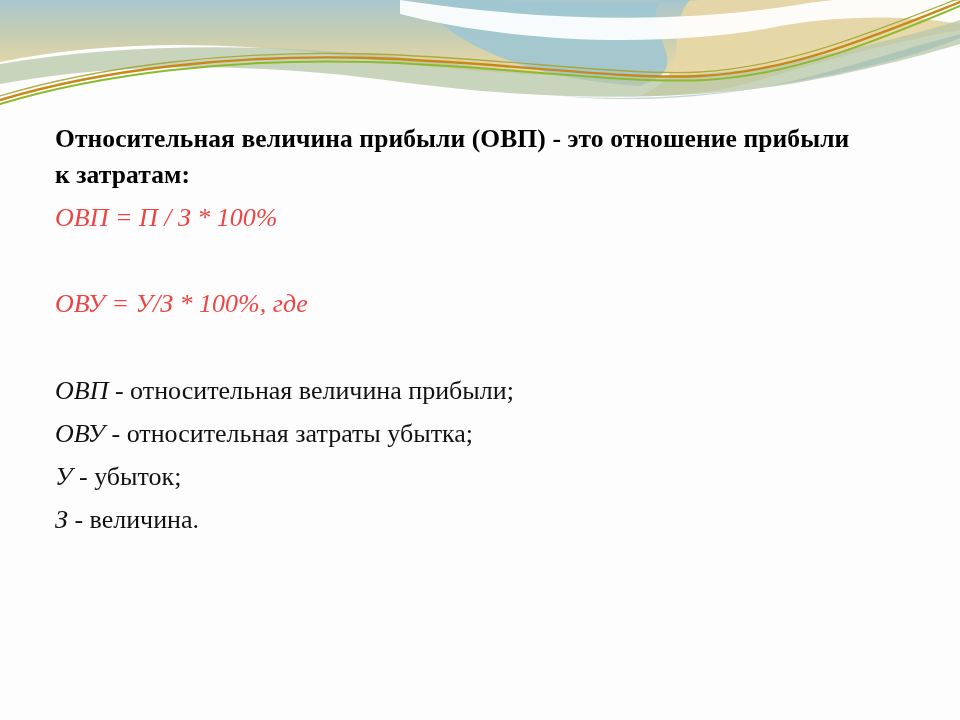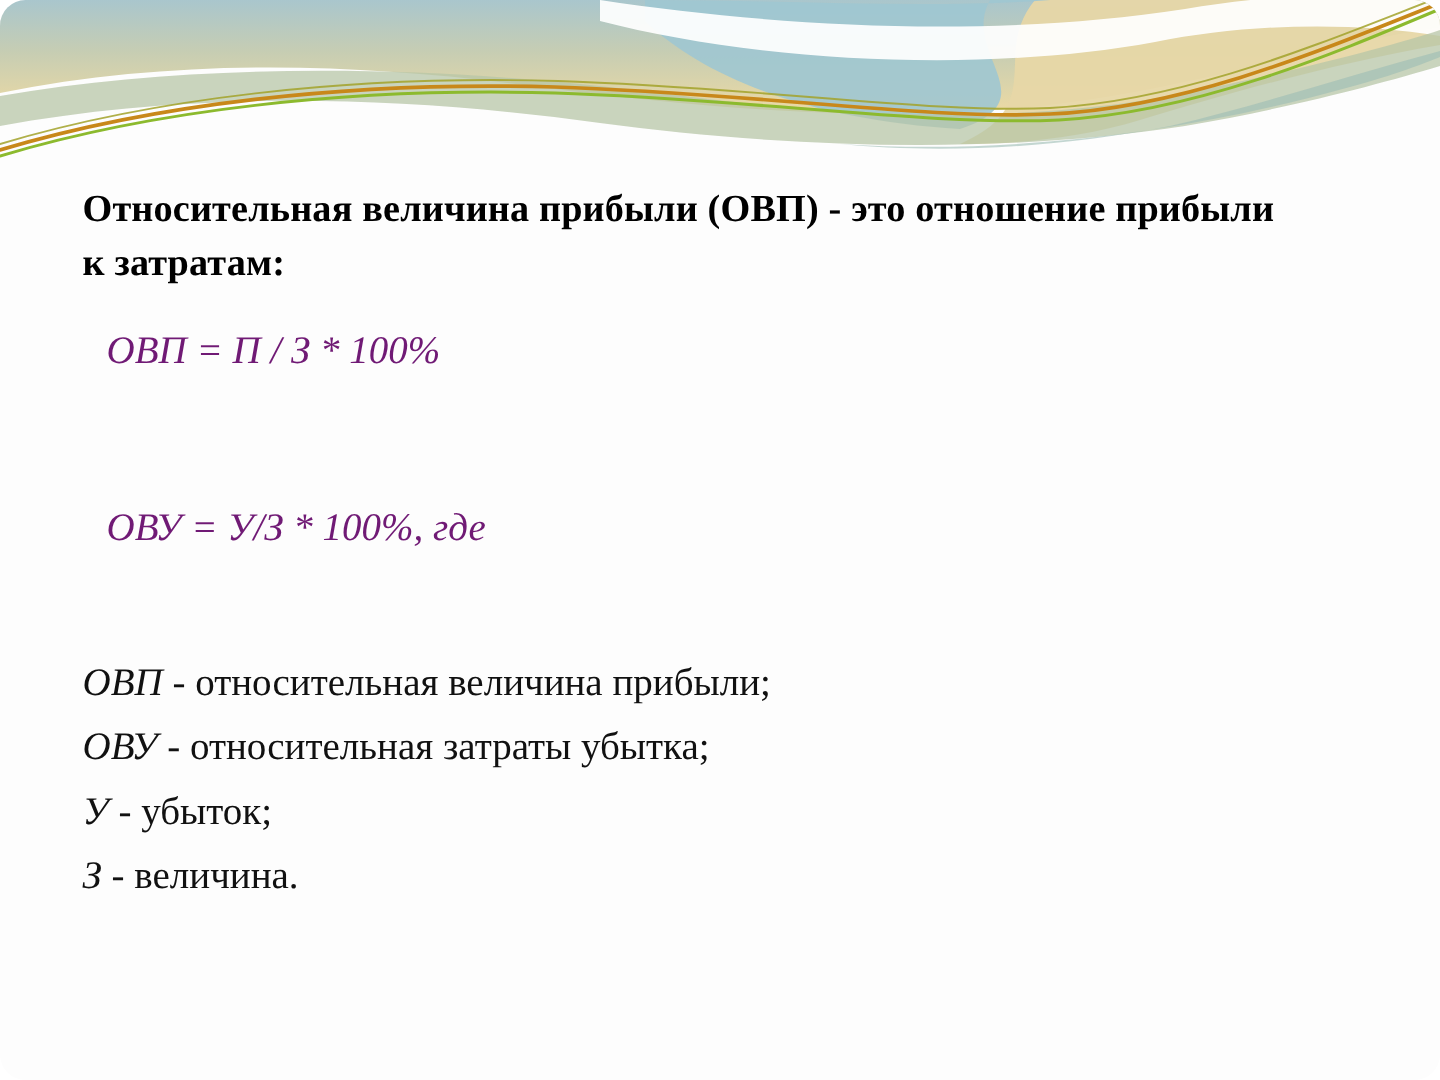--- a/index.html
+++ b/index.html
@@ -11,21 +11,20 @@
   body {
     font-family: "Liberation Serif", "DejaVu Serif", serif;
   }
 
   #slide {
     position: relative;
     width: 960px;
     height: 720px;
     overflow: hidden;
     background: #fdfdfd;
-    border-radius: 17px;
   }
 
   
   #header-decoration {
     position: absolute;
     left: 0;
     top: 0;
     width: 960px;
     height: 112px;
     overflow: hidden;
@@ -55,22 +54,22 @@
     max-width: 800px;
   }
   .para.p1 { padding-top: 9px; }
   .para.p2 { padding-top: 0; }
 
   .formula {
     font-style: italic;
     font-weight: normal;
     font-size: 26px;
     line-height: 40px;
-    color: #701a75;
-    margin: 16px;
+    color: #ef4444;
+    margin: 0;
     padding-top: 5px;
   }
 
   .gap {
     height: 41px;
   }
   .gap2 {
     height: 45px;
   }
 

